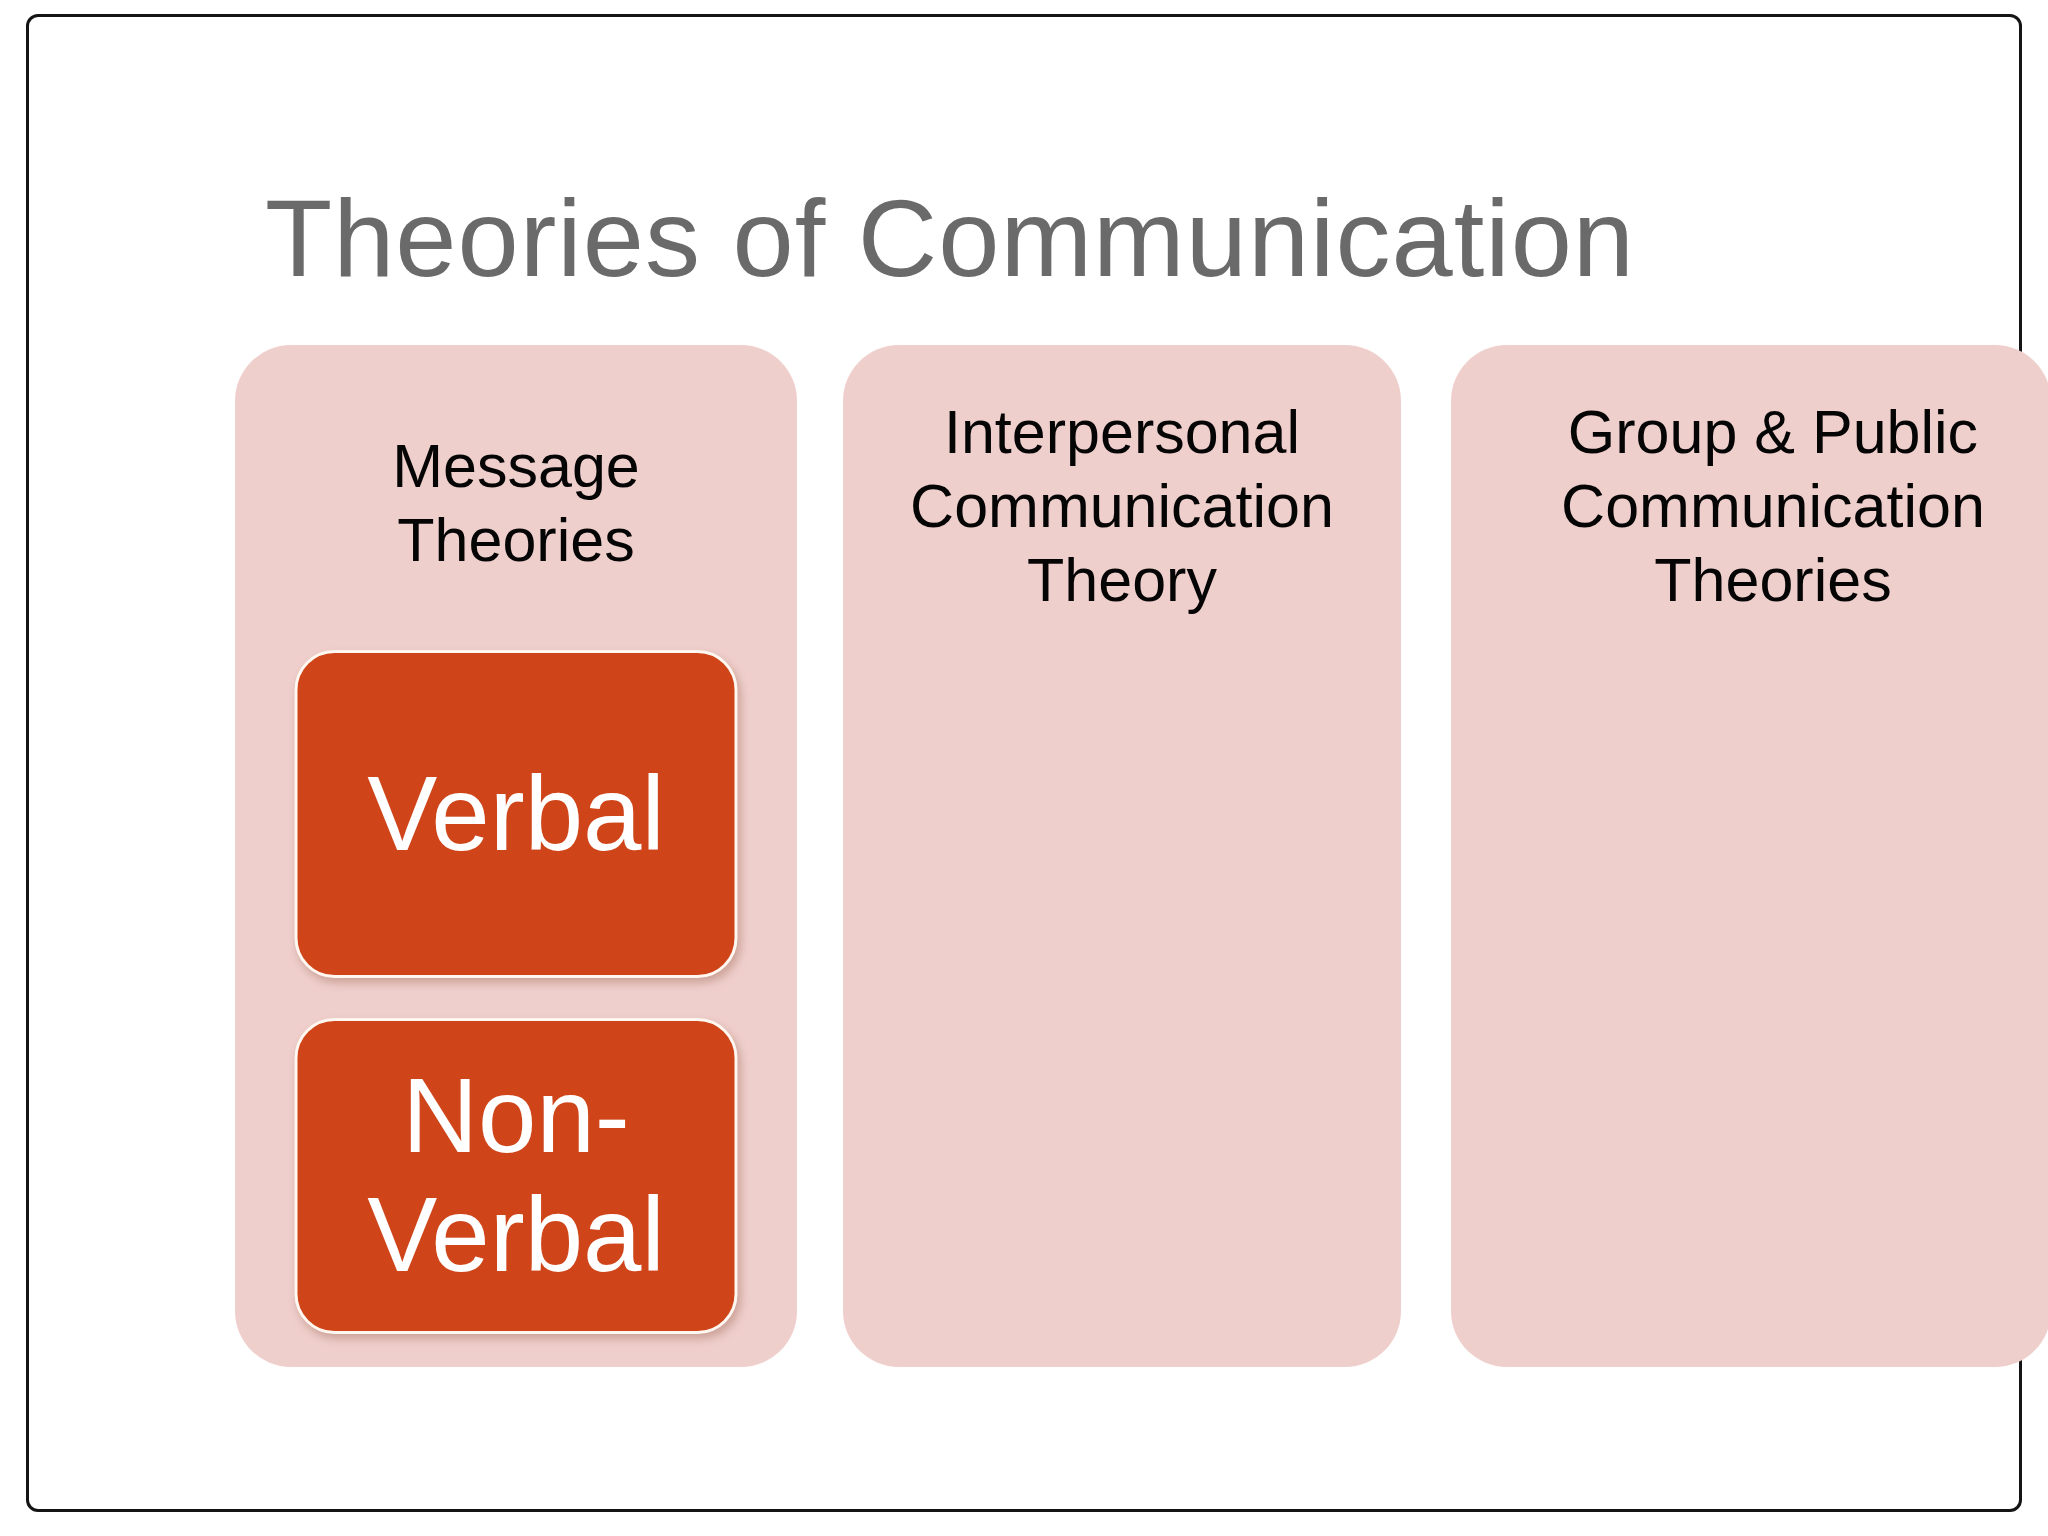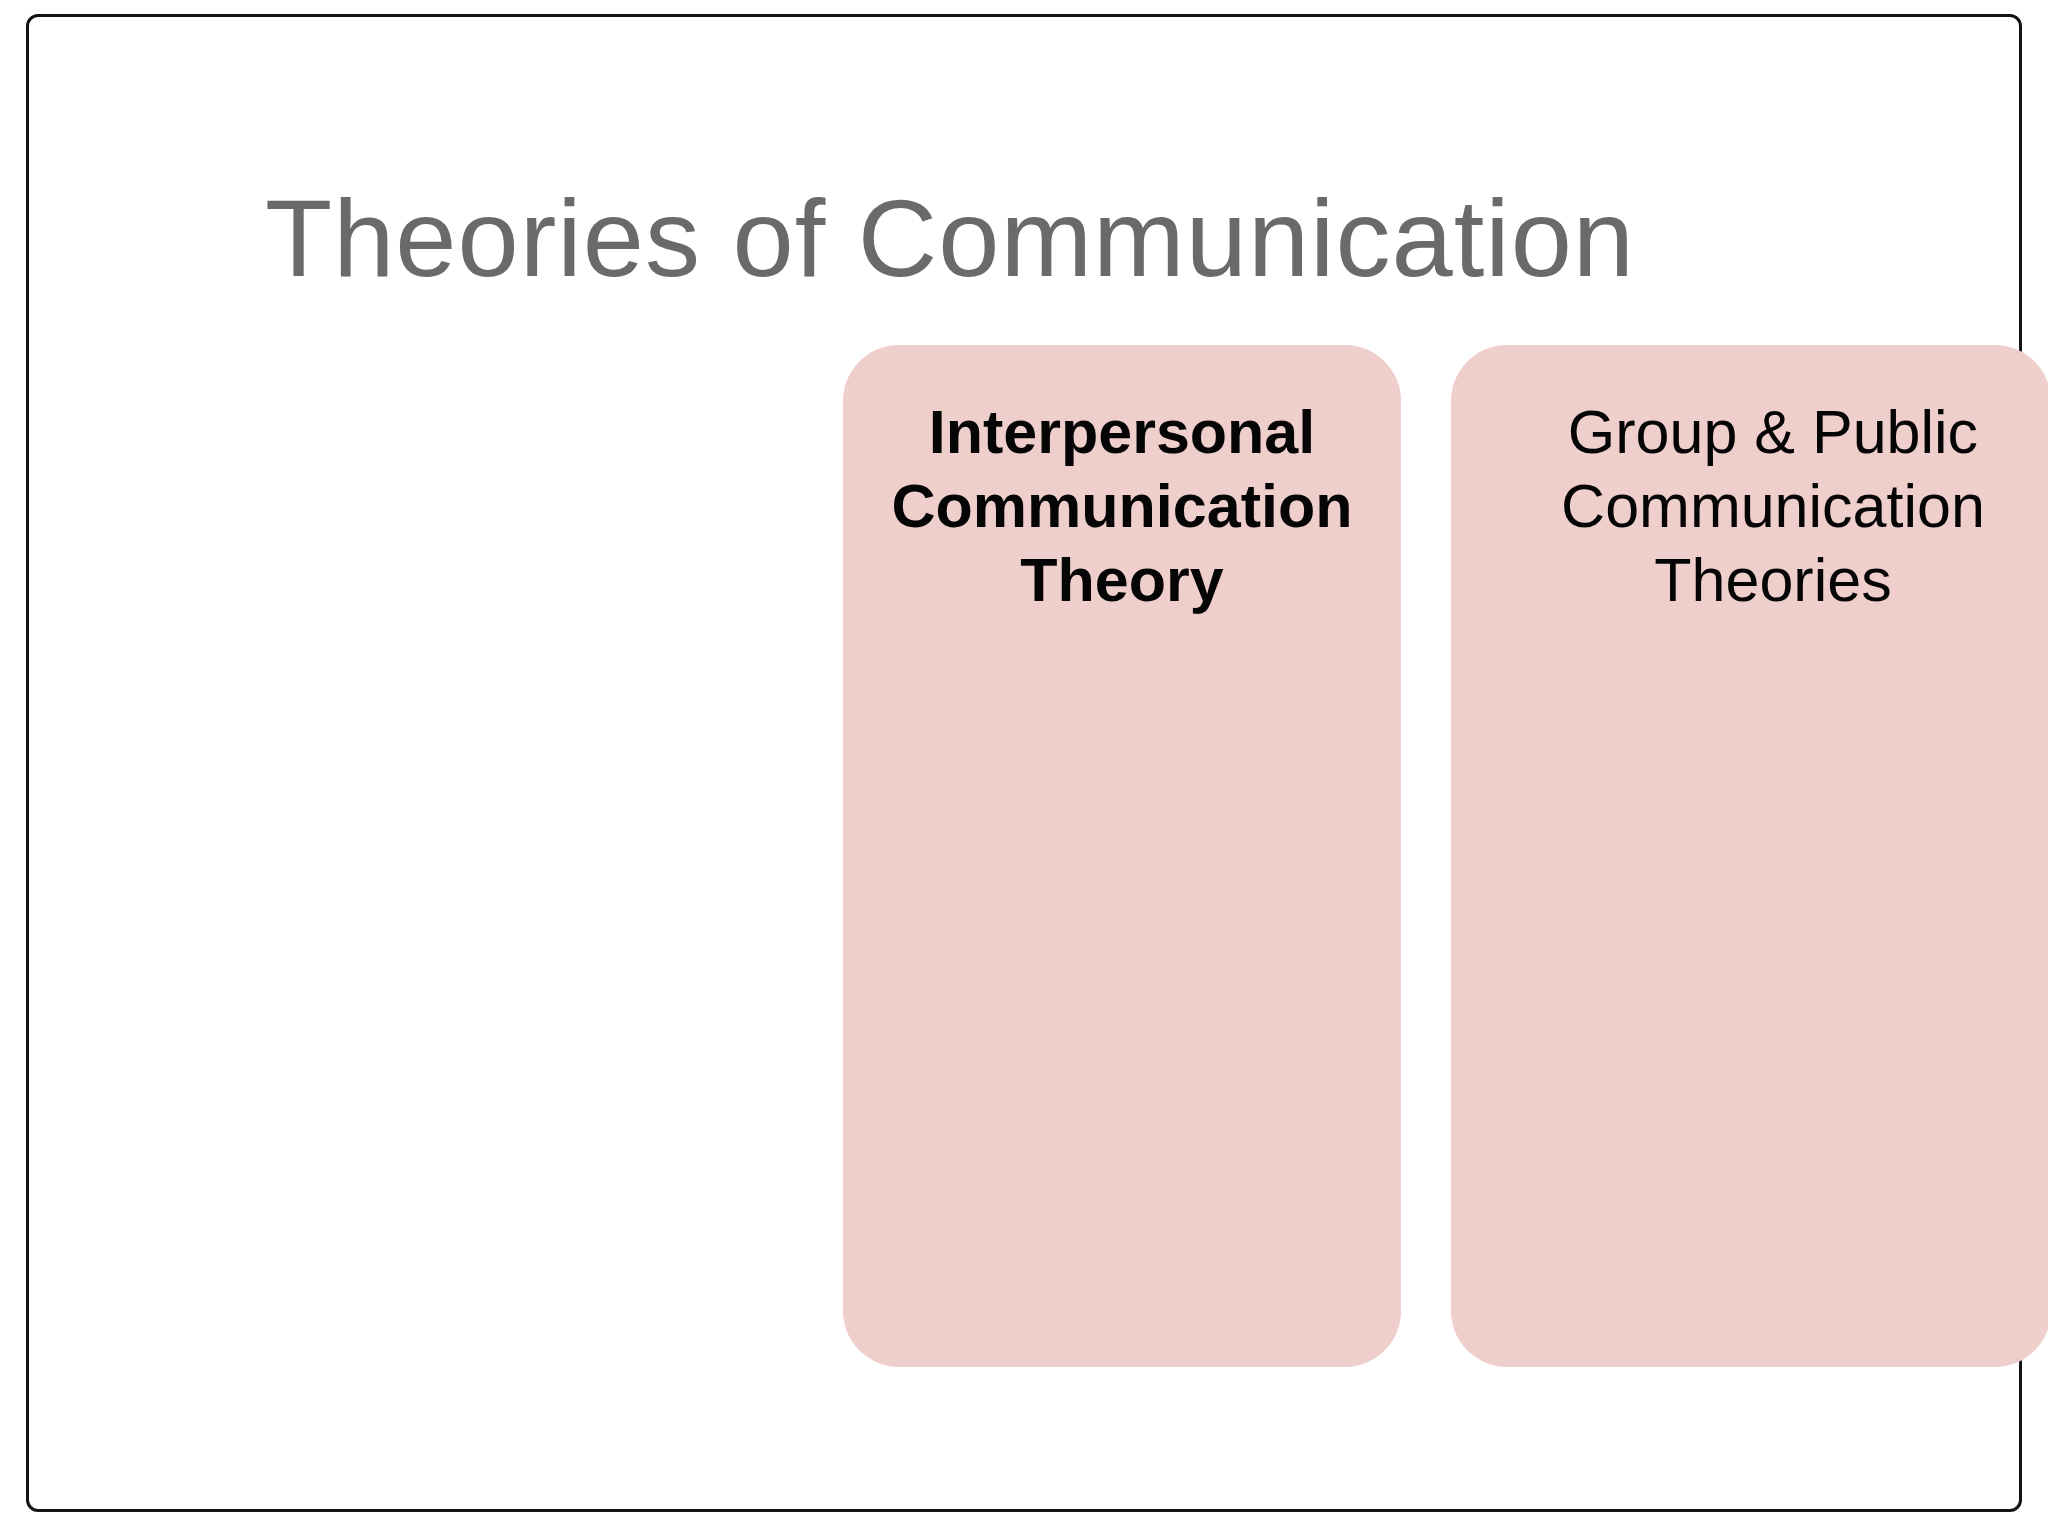--- a/index.html
+++ b/index.html
@@ -39,21 +39,21 @@
     white-space: nowrap;
   }
   .col {
     position: absolute;
     top: 328px;
     height: 1022px;
     background: #EFCFCC;
     border-radius: 56px;
   }
   .col-1 { left: 206px;  width: 562px; }
-  .col-2 { left: 814px;  width: 558px; font-weight: bold; }
+  .col-2 { left: 814px;  width: 558px; }
   .col-3 { left: 1422px; width: 556px; padding-left: 44px; }
   .heading {
     width: 470px;
     margin: 0 auto;
     text-align: center;
     font-size: 61px;
     line-height: 74px;
     color: #050505;
   }
   .col-1 .heading { padding-top: 84px; }
@@ -81,20 +81,31 @@
   .obox span { display: inline-block; max-width: 431px; }
 </style>
 </head>
 <body>
 
 <div class="canvas">
   <div class="frame">
 
     <h1 class="title">Theories of Communication</h1>
 
+    <div class="col col-1">
+      <div class="heading">Message Theories</div>
+
+      <div class="obox obox-verbal">
+        <span>Verbal</span>
+      </div>
+
+      <div class="obox obox-nonverbal">
+        <span>Non-Verbal</span>
+      </div>
+    </div>
 
     <div class="col col-2">
       <div class="heading">Interpersonal Communication Theory</div>
     </div>
 
     <div class="col col-3">
       <div class="heading">Group &amp; Public Communication Theories</div>
     </div>
 
   </div>

